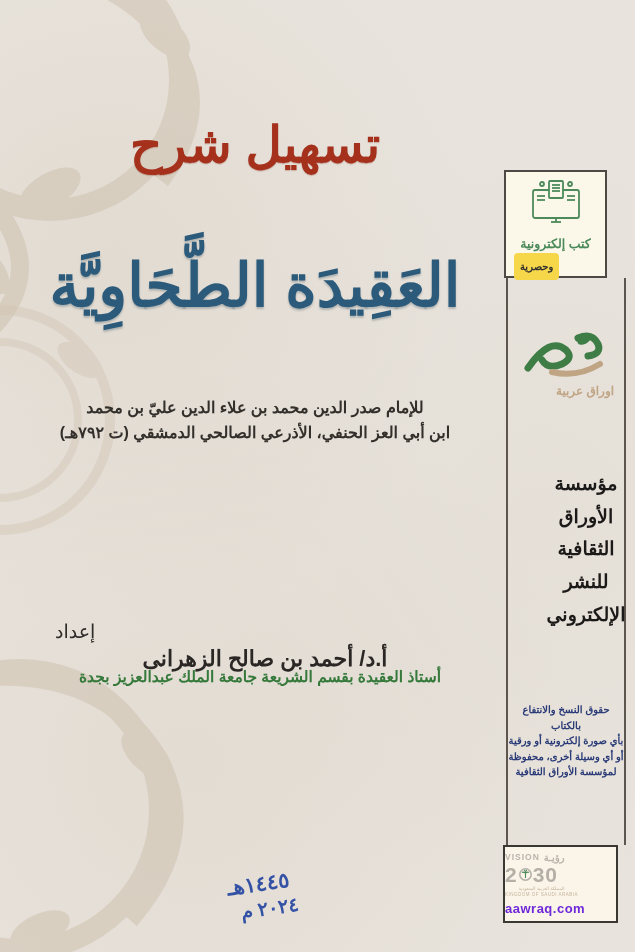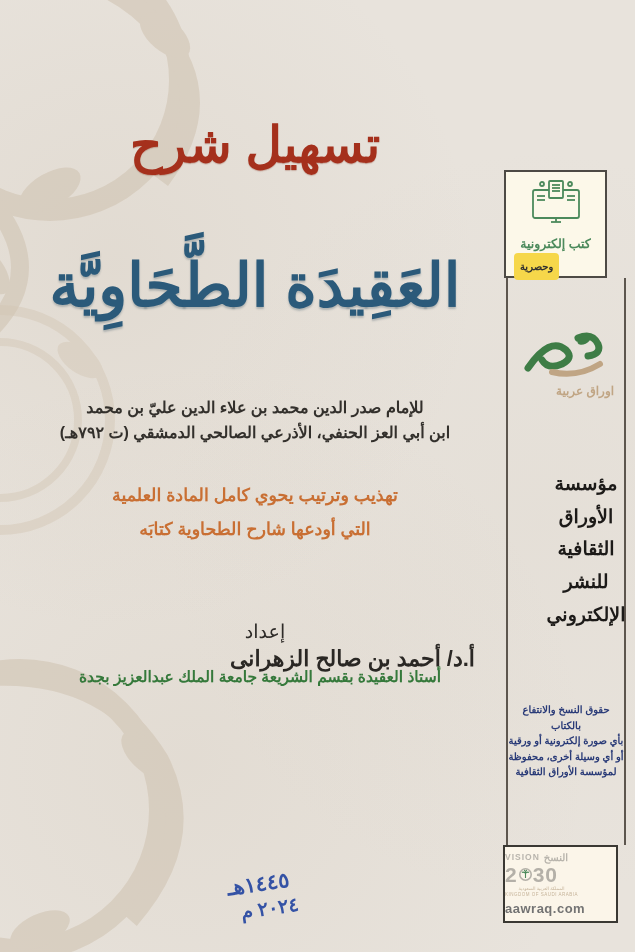--- a/index.html
+++ b/index.html
@@ -35,26 +35,26 @@
     text-align:center;direction:rtl;
     font-size:16px;font-weight:bold;color:#33302c;line-height:1.55;
   }
   .desc{
     position:absolute;top:478px;left:75px;width:360px;
     text-align:center;direction:rtl;
     font-size:17.5px;font-weight:bold;color:#c96f33;line-height:1.95;
   }
   .prep-label{
     position:absolute;top:620px;left:55px;width:420px;
-    text-align:center;direction:rtl;
+    text-align:left;direction:rtl;
     font-size:19px;color:#2e2b28;
   }
   .prep-name{
     position:absolute;top:646px;left:55px;width:420px;
-    text-align:right;direction:rtl;
+    text-align:center;direction:rtl;
     font-size:22px;font-weight:bold;color:#2a2724;
   }
   .prep-title{
     position:absolute;top:668px;left:35px;width:450px;
     text-align:center;direction:rtl;
     font-size:15.5px;font-weight:bold;color:#35793b;
   }
   .date-block{
     position:absolute;top:872px;left:175px;width:170px;
     text-align:center;direction:rtl;
@@ -96,21 +96,21 @@
     position:absolute;left:503px;top:845px;width:115px;height:78px;
     background:#fbf5e9;border:2.5px solid #3a3833;box-sizing:border-box;
     display:flex;flex-direction:column;align-items:flex-start;justify-content:center;
   }
   .vision-row{display:flex;align-items:center;gap:4px;color:#b9b5ad;font-size:8.5px;
     letter-spacing:1px;font-weight:bold;}
   .vision-row .ar{font-size:10px;letter-spacing:0;}
   .vision-year{display:flex;align-items:center;color:#b4b0a8;font-size:21px;font-weight:bold;
     line-height:1;margin-top:1px;letter-spacing:1px;}
   .country{font-size:4.5px;color:#c6b49a;letter-spacing:.5px;text-align:center;line-height:1.4;margin-top:1px;}
-  .website{font-size:13px;font-weight:bold;color:#737373;margin-top:3px;letter-spacing:.5px;}
+  .website{font-size:13px;font-weight:bold;color:#6d28d9;margin-top:3px;letter-spacing:.5px;}
 </style>
 </head>
 <body>
 
 <div id="cover">
 
   <svg class="orn" style="left:-70px;top:-60px;opacity:.55" width="330" height="400" viewBox="0 0 330 400" fill="none">
     <circle cx="120" cy="140" r="130" stroke="#cfc2b0" stroke-width="22"></circle>
     <path d="M40 40 Q160 10 230 90 Q290 160 230 240" stroke="#cfc2b0" stroke-width="20" fill="none"></path>
     <ellipse cx="235" cy="95" rx="30" ry="16" transform="rotate(40 235 95)" fill="#cfc2b0"></ellipse>
@@ -132,24 +132,20 @@
 
   <div class="kicker">تسهيل شرح</div>
 
   <div class="main-title">العَقِيدَة الطَّحَاوِيَّة</div>
 
   <div class="author" dir="rtl">
     <span>للإمام صدر الدين محمد بن علاء الدين عليّ بن محمد</span><br>
     <span>ابن أبي العز الحنفي، الأذرعي الصالحي الدمشقي (ت ٧٩٢هـ)</span>
   </div>
 
-  <div class="desc" dir="rtl">
-    <span>تهذيب وترتيب يحوي كامل المادة العلمية</span><br>
-    <span>التي أودعها شارح الطحاوية كتابَه</span>
-  </div>
 
   <div class="prep-label">إعداد</div>
   <div class="prep-name">أ.د/ أحمد بن صالح الزهرانى</div>
   <div class="prep-title">أستاذ العقيدة بقسم الشريعة جامعة الملك عبدالعزيز  بجدة</div>
 
   <div class="date-block">
     <span class="hijri">١٤٤٥هـ</span>
     <span class="greg">٢٠٢٤ م</span>
   </div>
 
@@ -196,21 +192,21 @@
   <div class="copyright">
     <span>حقوق النسخ والانتفاع بالكتاب</span><br>
     <span>بأي صورة إلكترونية أو ورقية</span><br>
     <span>أو أي وسيلة أخرى، محفوظة</span><br>
     <span>لمؤسسة الأوراق الثقافية</span>
   </div>
 
   <div class="aawraq-box">
     <div class="vision-row">
       <span>VISION</span>
-      <span class="ar">النسخ</span>
+      <span class="ar">رؤيـة</span>
     </div>
     <div class="vision-year">
       <span>2</span>
       <span style="display:inline-flex;margin:0 1px;">
         <svg width="13" height="15" viewBox="0 0 13 15" fill="none" stroke="#b4b0a8" stroke-width="1.6">
           <circle cx="6.5" cy="7.5" r="5.7"></circle>
           <g stroke="#4c8a5c" stroke-width="1.1">
             <line x1="6.5" y1="11" x2="6.5" y2="6"></line>
             <path d="M6.5 6 Q4 4.5 3 5.5"></path>
             <path d="M6.5 6 Q9 4.5 10 5.5"></path>

